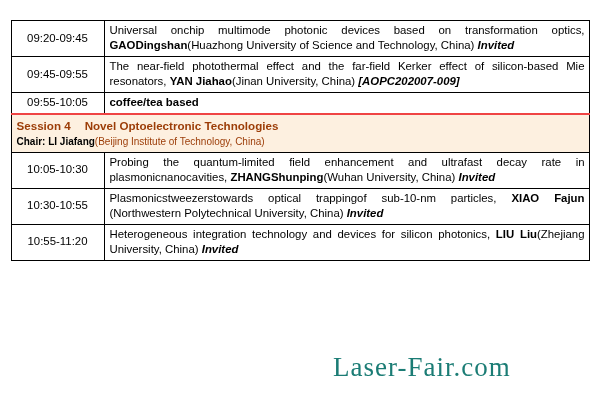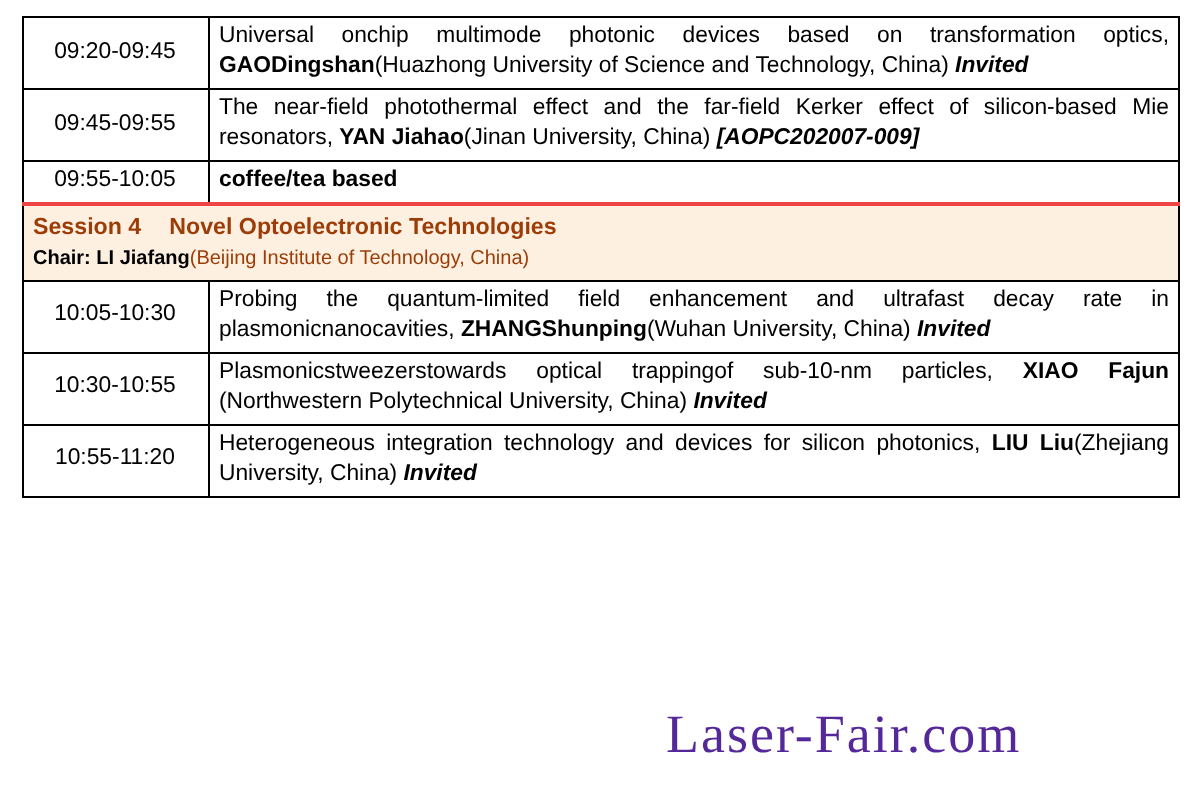--- a/index.html
+++ b/index.html
@@ -9,21 +9,21 @@
   }
   body {
     width: 600px;
     height: 402px;
     font-family: "Liberation Sans", sans-serif;
     overflow: hidden;
     position: relative;
   }
   .schedule {
     width: 579px;
-    margin: 8px auto 0 auto;
+    margin: 20px auto 0 auto;
     border-collapse: collapse;
     table-layout: fixed;
   }
   .schedule td {
     border: 1px solid #000000;
     padding: 2px 4px 3px 5px;
     font-size: 11.4px;
     line-height: 1.32;
     vertical-align: top;
     color: #000000;
@@ -71,21 +71,21 @@
     color: #9c3d08;
   }
   b, .bold { font-weight: bold; }
   .bi { font-weight: bold; font-style: italic; }
   .watermark {
     position: absolute;
     left: 333px;
     top: 352px;
     font-family: "Liberation Serif", serif;
     font-size: 27px;
-    color: #4c1d95;
+    color: #0f766e;
     letter-spacing: 1px;
     white-space: nowrap;
     pointer-events: none;
     opacity: 0.95;
   }
 </style>
 </head>
 <body>
 
 <table class="schedule">

